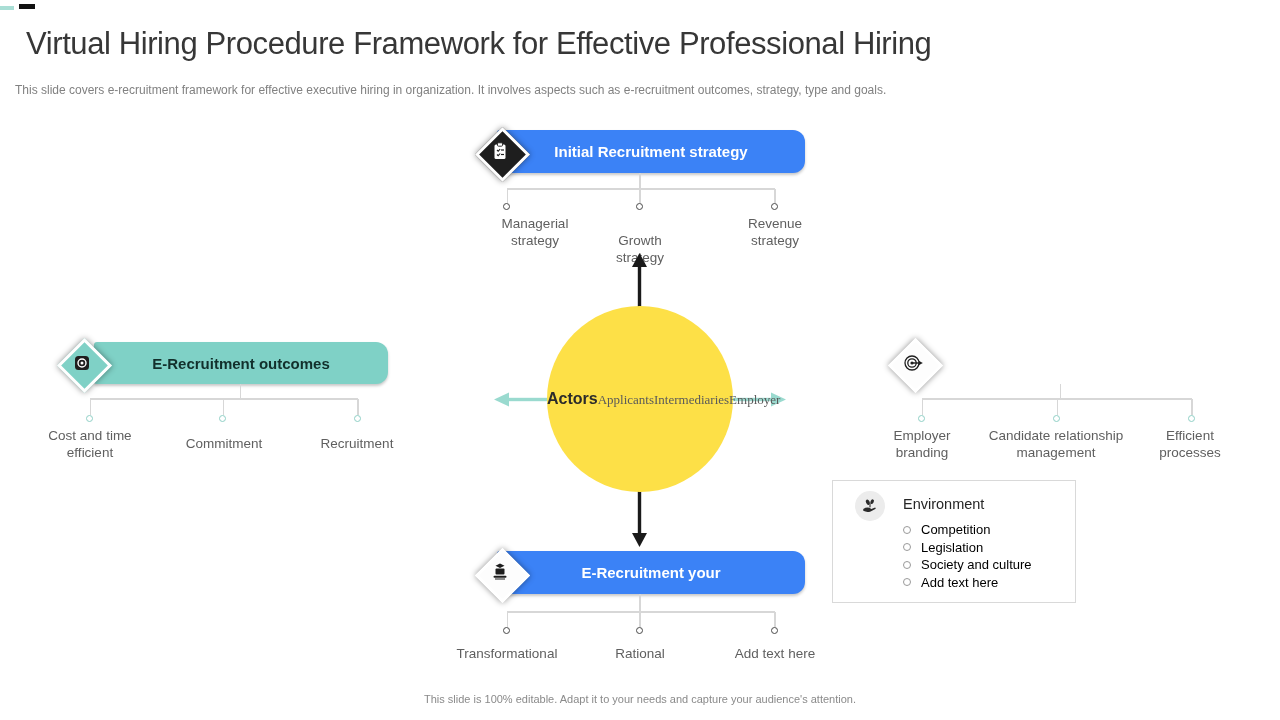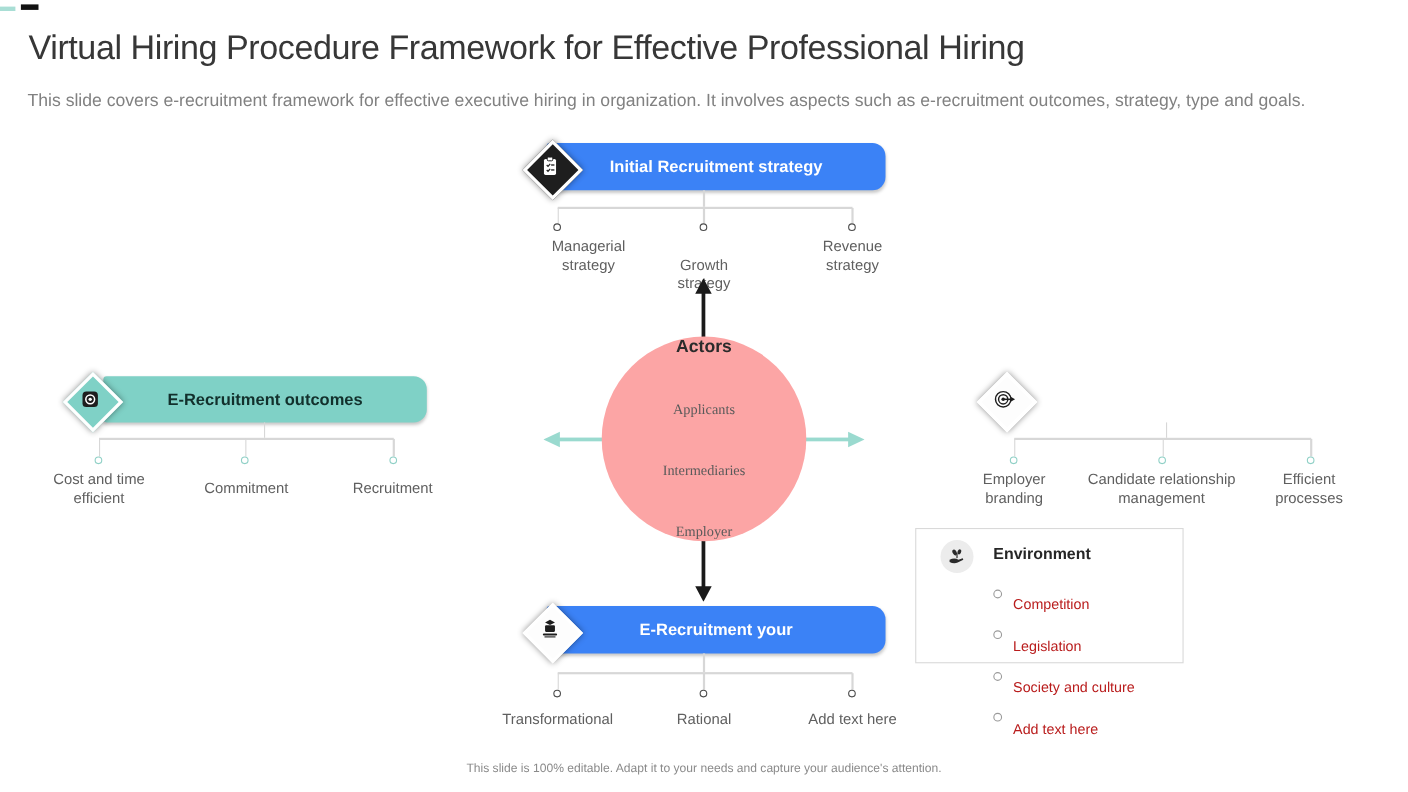--- a/index.html
+++ b/index.html
@@ -5,21 +5,21 @@
   html,body{margin:0;padding:0;background:#fff;}
   .slide{position:relative;width:1280px;height:720px;background:#ffffff;overflow:hidden;
          font-family:"Liberation Sans",sans-serif;}
 
   
   .accent{position:absolute;}
 
   
   .title{position:absolute;left:26px;top:26px;font-size:31px;letter-spacing:-0.4px;
          color:#373737;font-weight:400;white-space:nowrap;}
-  .subtitle{position:absolute;left:25px;top:83px;font-size:16px;color:#818181;}
+  .subtitle{position:absolute;left:15px;top:83px;font-size:12px;color:#818181;}
 
   
   .banner{position:absolute;height:43px;display:flex;align-items:center;justify-content:center;
           font-weight:bold;font-size:15px;border-radius:3px 12px 12px 3px;
           box-shadow:0 2px 3px rgba(0,0,0,.22);}
   .banner.dark{background:#3b82f6;color:#ffffff;}
   .banner.teal{background:#7fd1c6;color:#12302c;}
 
   
   .diamond{position:absolute;width:33px;height:33px;transform:rotate(45deg);
@@ -35,38 +35,38 @@
         border:1.5px solid #4a4a4a;}
   .node.teal{border-color:#8fd0c6;}
 
   
   .item-label{position:absolute;transform:translateX(-50%);text-align:center;
               font-size:13.5px;line-height:17px;color:#5f5f5f;}
   .nowrap{white-space:nowrap;}
 
   
   .actors-circle{position:absolute;left:547px;top:306px;width:186px;height:186px;
-                 border-radius:50%;background:#fca5a5;display:flex;flex-direction:column;
+                 border-radius:50%;background:#fde047;display:flex;flex-direction:row;
                  align-items:center;justify-content:space-between;text-align:center;}
   .actors-heading{font-size:16px;font-weight:bold;color:#2b2b2b;line-height:20px;}
   .actors-line{font-size:13px;color:#5a5a5a;line-height:19px;font-family:Liberation Serif, serif;}
 
   .arrow{position:absolute;}
 
   
   .env-box{position:absolute;left:832px;top:480px;width:244px;height:123px;
            background:#ffffff;border:1px solid #d9d9d9;box-sizing:border-box;}
   .env-icon-circle{position:absolute;left:22px;top:10px;width:30px;height:30px;border-radius:50%;
                    background:#ececec;display:flex;align-items:center;justify-content:center;}
-  .env-title{position:absolute;left:70px;top:15px;font-size:14.5px;font-weight:bold;color:#262626;}
+  .env-title{position:absolute;left:70px;top:15px;font-size:14.5px;font-weight:normal;color:#262626;}
   .env-list{position:absolute;left:70px;top:42px;}
   .env-item{display:flex;align-items:center;margin-bottom:4.5px;}
   .env-bullet{width:6px;height:6px;border:1.3px solid #9a9a9a;border-radius:50%;
               margin-right:10px;flex:0 0 auto;background:#fff;}
-  .env-text{font-size:13px;color:#b91c1c;line-height:13px;margin-top:20px;}
+  .env-text{font-size:13px;color:#000000;line-height:13px;}
 
   .footer{position:absolute;left:0;right:0;top:693px;text-align:center;
           font-size:11px;color:#8a8a8a;}
 </style>
 </head>
 <body>
 
 <div class="slide">
 
   <div class="accent" style="left:0;top:6px;width:14px;height:4px;background:#a9ded5;"></div>

